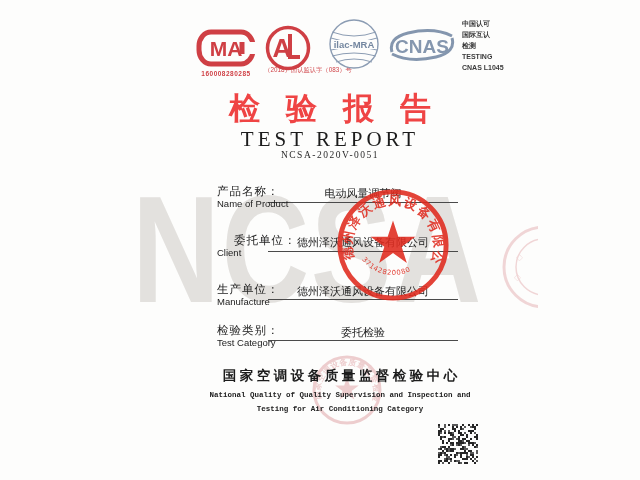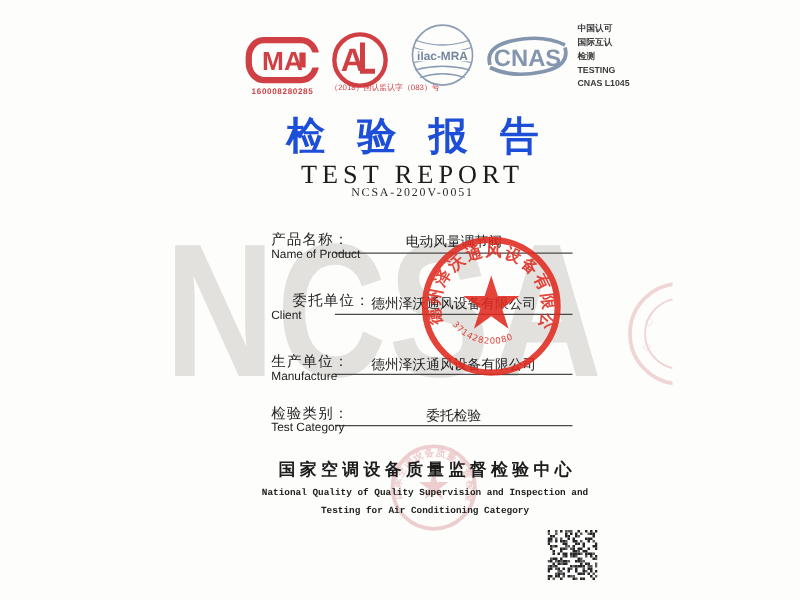--- a/index.html
+++ b/index.html
@@ -8,21 +8,21 @@
   .abs{position:absolute;}
   .watermark{left:132px;top:162px;font-size:152px;font-weight:bold;color:#e3e1de;
     letter-spacing:2px;transform:scaleX(0.80);transform-origin:left top;z-index:0;
     font-family:"Liberation Sans",sans-serif;user-select:none;}
   .logo-num{left:188px;top:70px;width:76px;text-align:center;font-size:6.5px;color:#cf3f44;
     font-weight:bold;letter-spacing:.5px;z-index:2;}
   .al-caption{left:248px;top:66px;width:120px;text-align:center;font-size:6.3px;color:#cf3f44;z-index:2;}
   .cnas-block{left:462px;top:18px;width:70px;font-size:7px;font-weight:bold;color:#3a3a3a;
     line-height:11px;z-index:2;}
   .title-cn{left:170px;top:88px;width:320px;text-align:center;font-size:31px;font-weight:bold;
-    color:#1d4ed8;letter-spacing:26px;text-indent:26px;z-index:2;font-family:"DejaVu Sans",sans-serif;}
+    color:#ef4444;letter-spacing:26px;text-indent:26px;z-index:2;font-family:"DejaVu Sans",sans-serif;}
   .title-en{left:170px;top:127px;width:320px;text-align:center;font-size:21px;color:#1c1c1c;
     letter-spacing:4px;font-family:"Liberation Serif","DejaVu Serif",serif;z-index:2;}
   .report-no{left:170px;top:150px;width:320px;text-align:center;font-size:9.5px;color:#2a2a2a;
     letter-spacing:1.5px;font-family:"Liberation Serif","DejaVu Serif",serif;z-index:2;}
   .field-label-cn{font-size:11.5px;color:#222;z-index:2;letter-spacing:1px;}
   .field-label-en{font-size:9.5px;color:#222;font-family:Liberation Sans, sans-serif;z-index:2;}
   .field-line{left:268px;width:190px;height:1px;background:#4a4a4a;z-index:1;}
   .field-value{left:268px;width:190px;text-align:center;font-size:11px;color:#222;z-index:2;}
   .footer-cn{left:120px;top:367px;width:440px;text-align:center;font-size:13.5px;font-weight:bold;
     color:#1c1c1c;letter-spacing:3.5px;text-indent:3.5px;z-index:3;}

